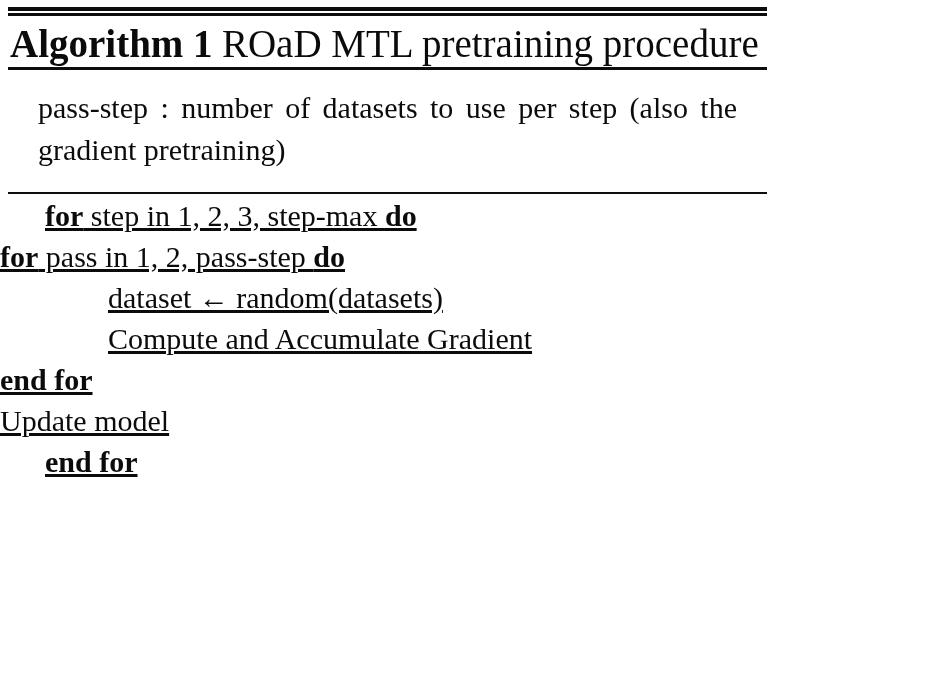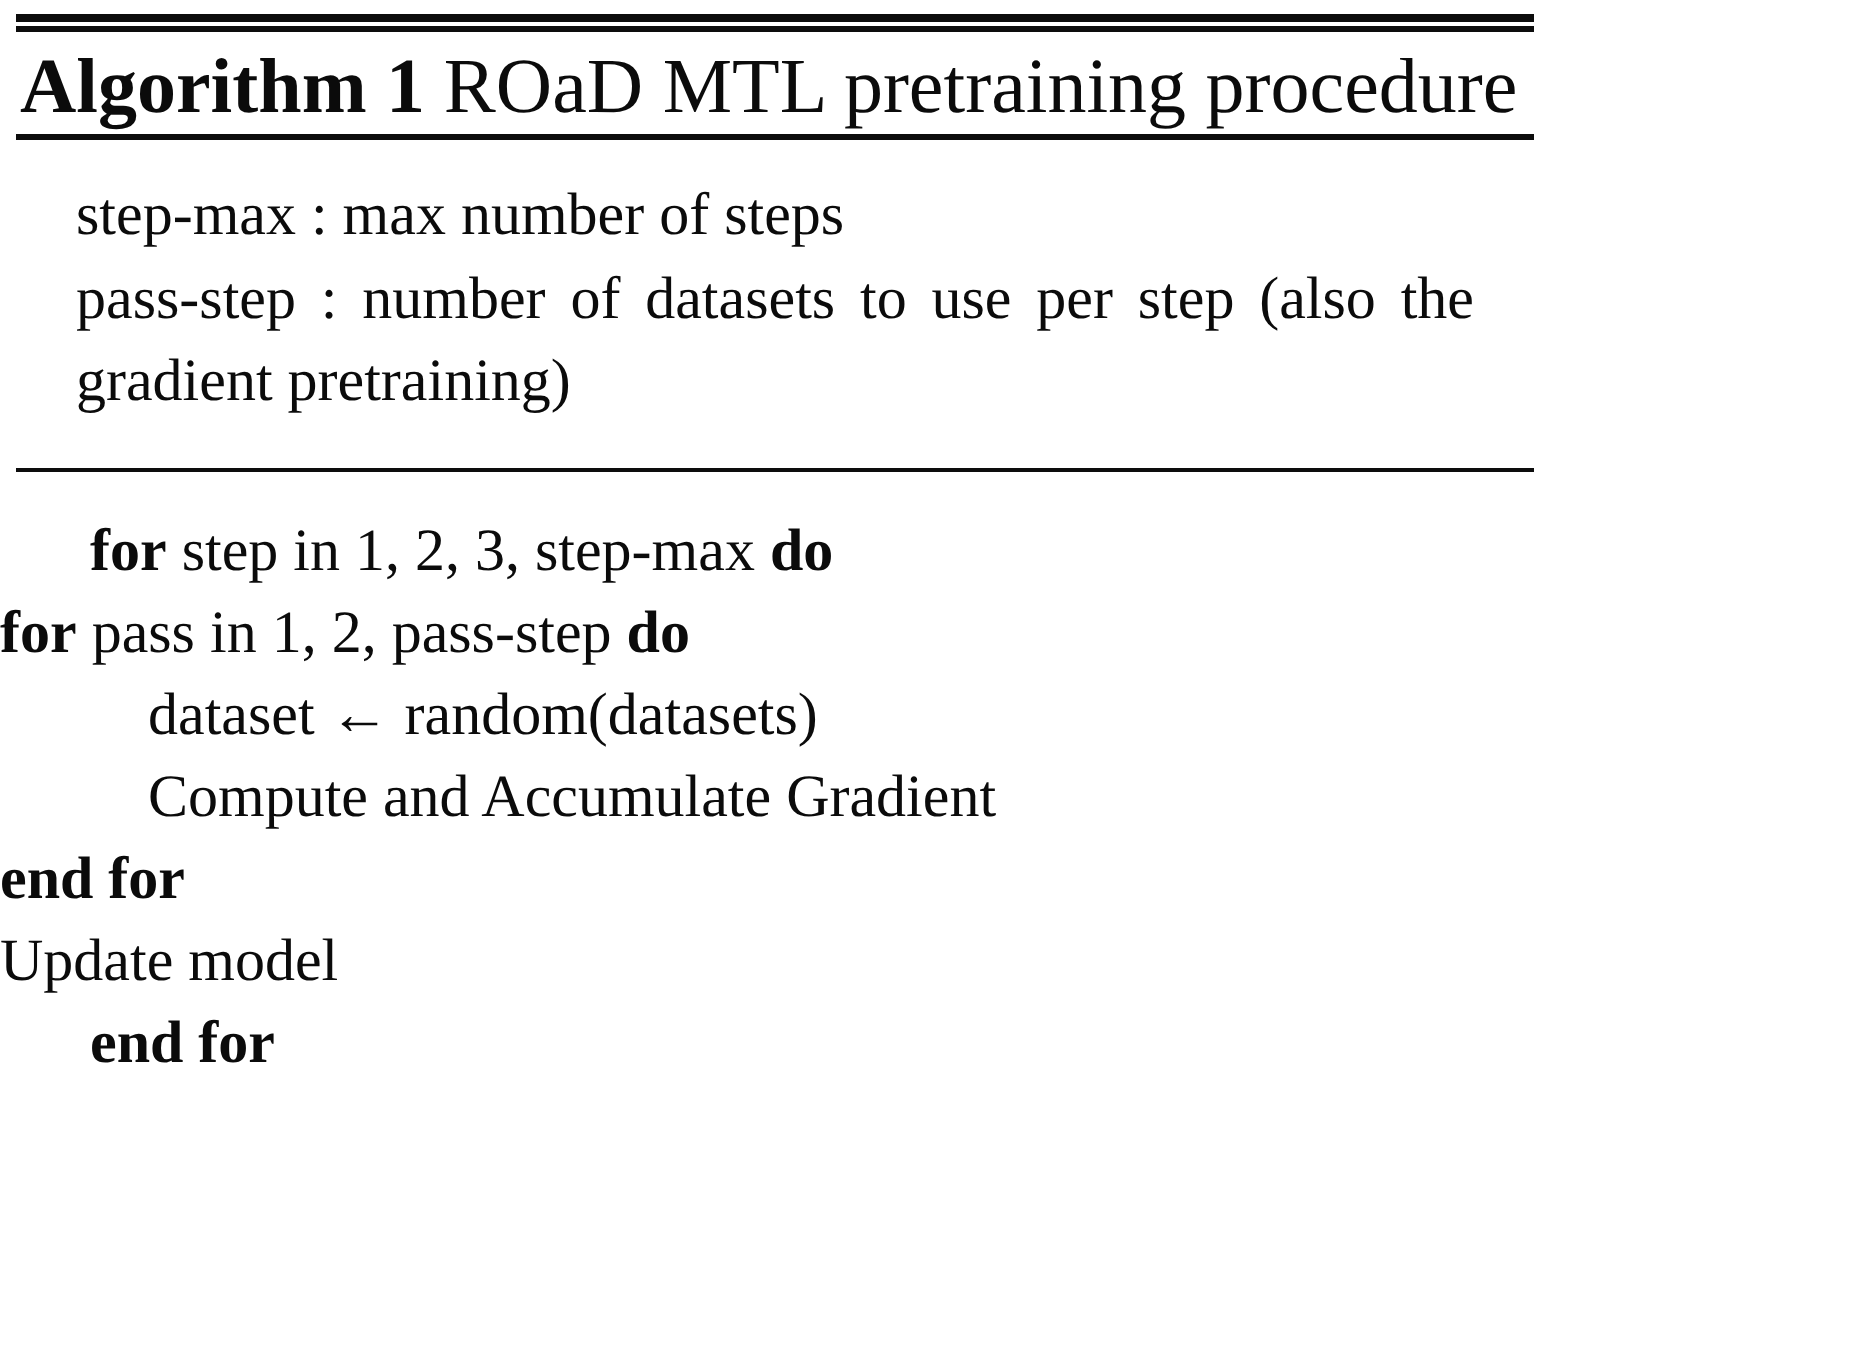--- a/index.html
+++ b/index.html
@@ -33,28 +33,29 @@
   .preamble {
     margin-top: 17px;
     padding: 0 38px;
     font-size: 30px;
     line-height: 41.5px;
   }
   .pre-line { text-align: left; }
   .pre-line.justify { text-align: justify; text-align-last: justify; }
 
   .code-block {
-    margin-top: 19px;
+    margin-top: 1px;
     font-size: 30px;
     line-height: 41px;
+    text-decoration: underline;
   }
   .code-line { white-space: pre; }
   .indent-0 { padding-left: 45px; }
   .indent-1 { }
-  .indent-2 { padding-left: 74px; }
+  .indent-2 { padding-left: 108px; }
   .kw { font-weight: bold; }
   .sub {
     font-style: italic;
     font-size: 0.68em;
     vertical-align: -0.28em;
     letter-spacing: 0.02em;
   }
 </style>
 </head>
 <body>
@@ -65,21 +66,20 @@
   <div class="rule top-gap"></div>
   <div class="rule top-b"></div>
 
   <div class="algo-header">
     <span class="algo-label">Algorithm 1</span><span class="algo-title">ROaD MTL pretraining procedure</span>
   </div>
 
   <div class="rule under-title"></div>
 
   <div class="preamble">
-      <div class="pre-line">step-max : max number of steps</div>
       <div class="pre-line justify">pass-step : number of datasets to use per step (also the</div>
       <div class="pre-line">gradient pretraining)</div>
     </div>
 
   <div class="rule mid"></div>
 
   <div class="code-block">
       <div class="code-line indent-0"><span class="kw">for</span><span> step in 1, 2, 3, step-max </span><span class="kw">do</span></div>
       <div class="code-line indent-1"><span class="kw">for</span><span> pass in 1, 2, pass-step </span><span class="kw">do</span></div>
       <div class="code-line indent-2"><span>dataset ← random(datasets)</span></div>

